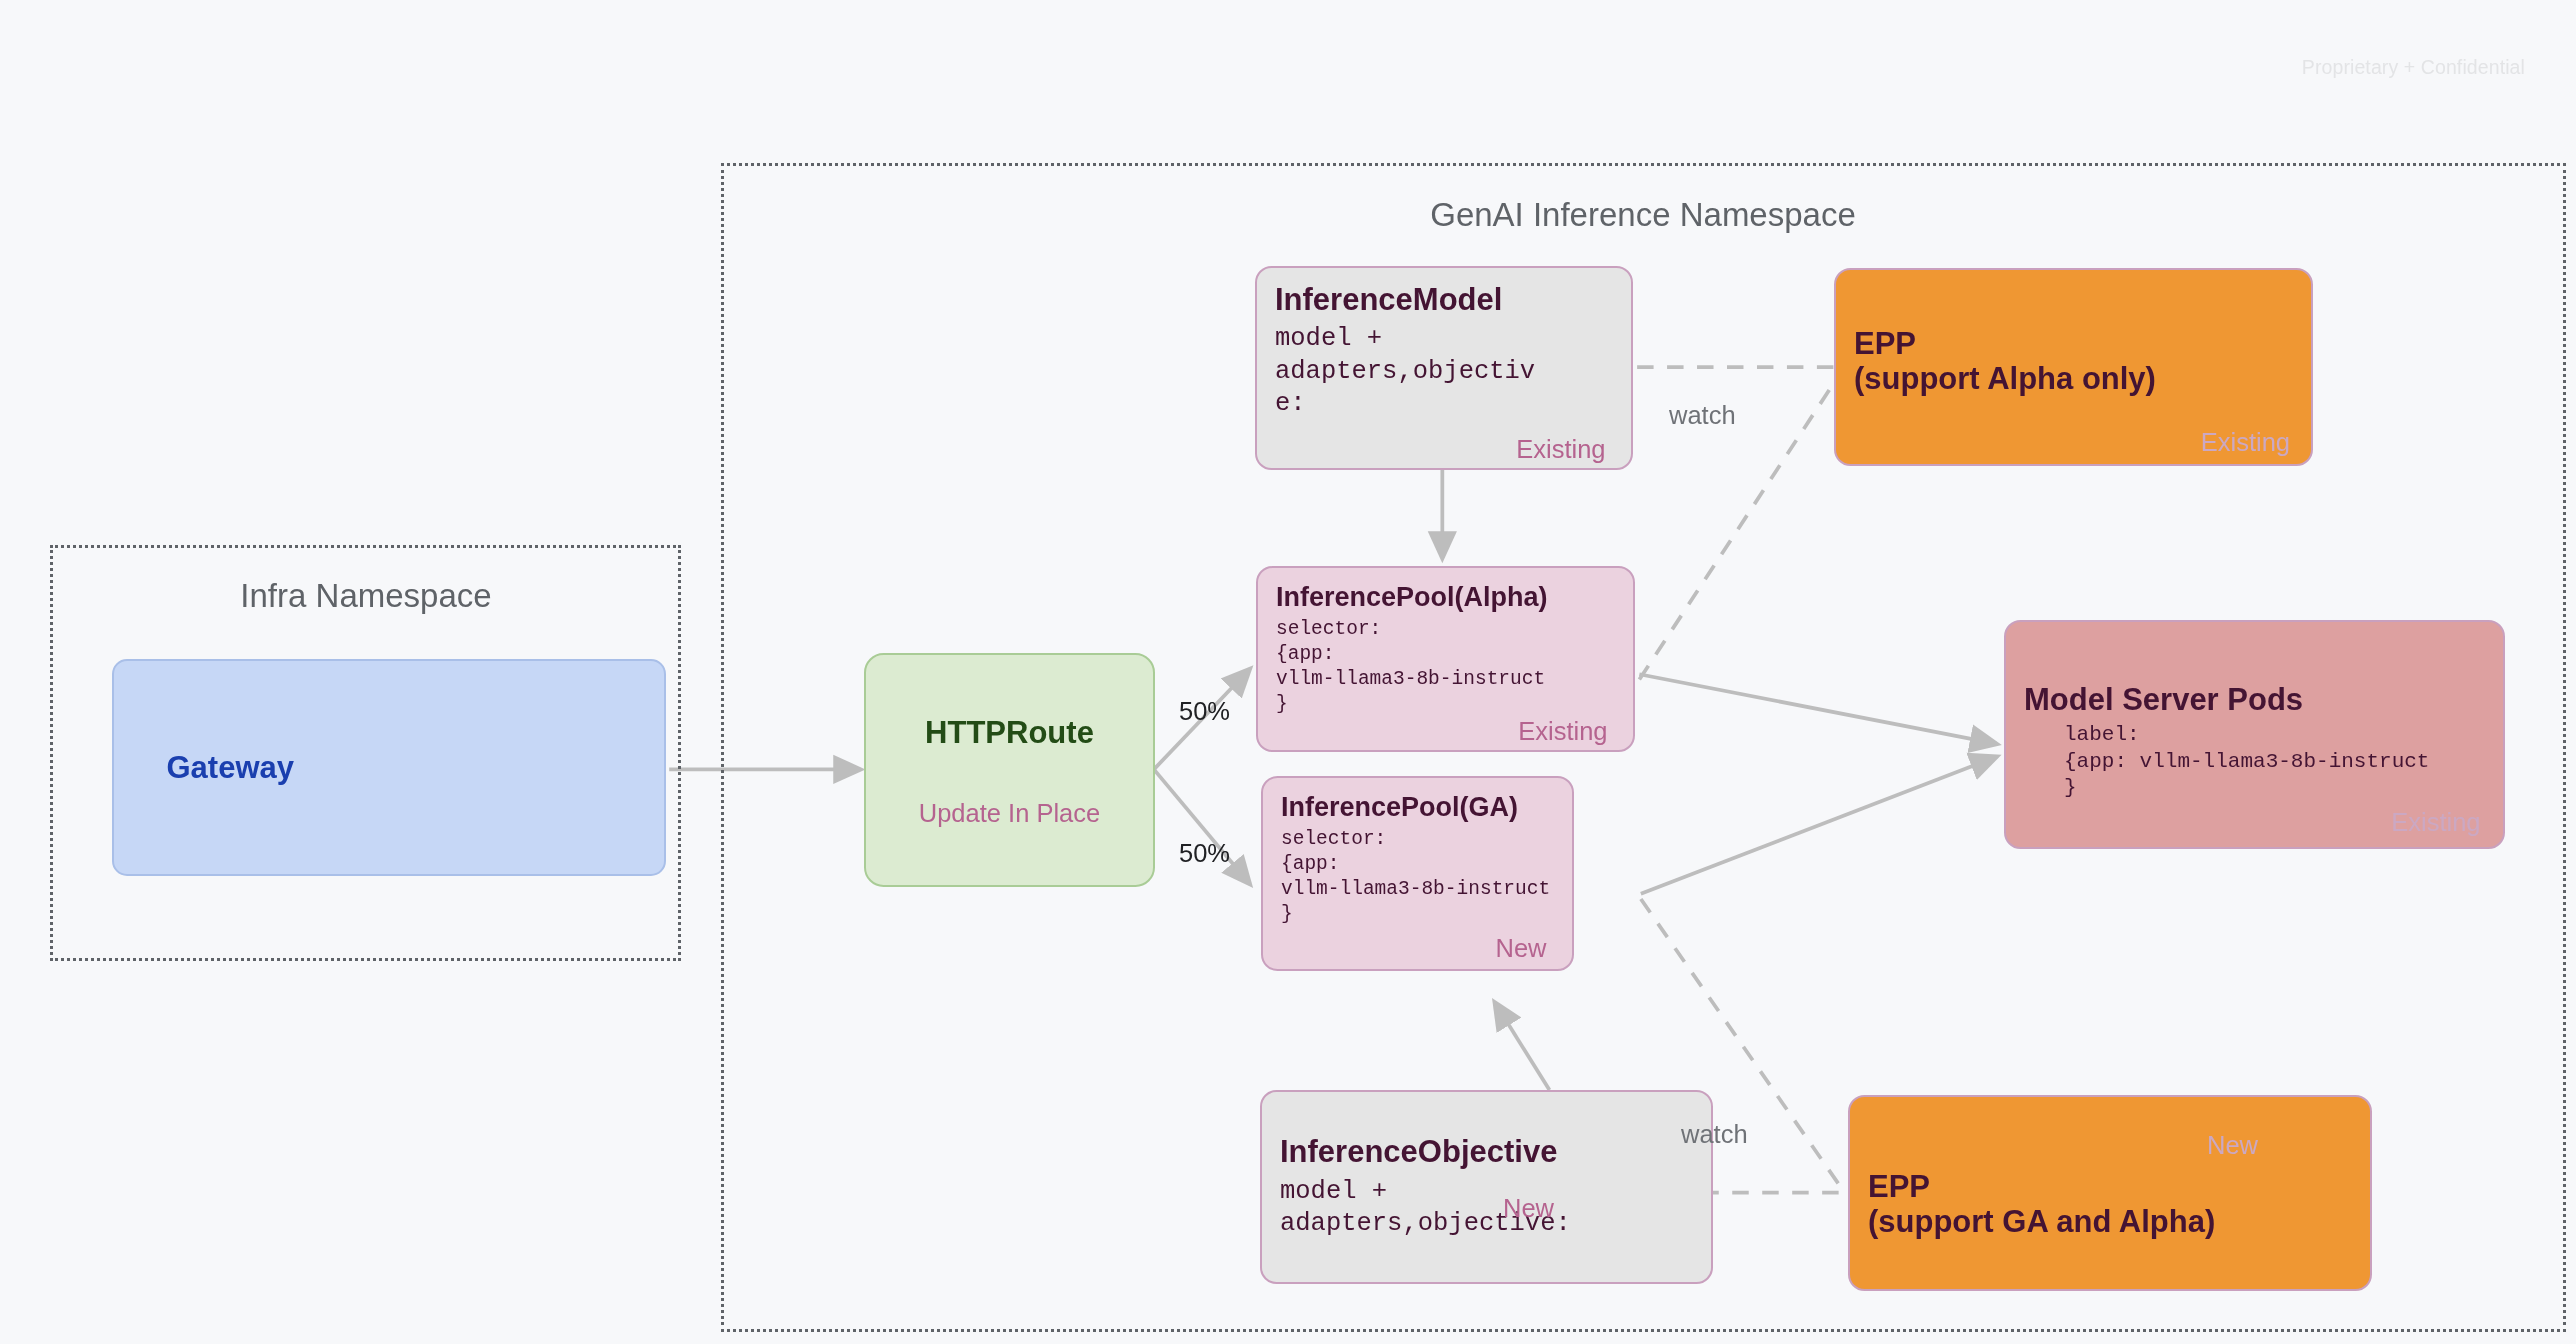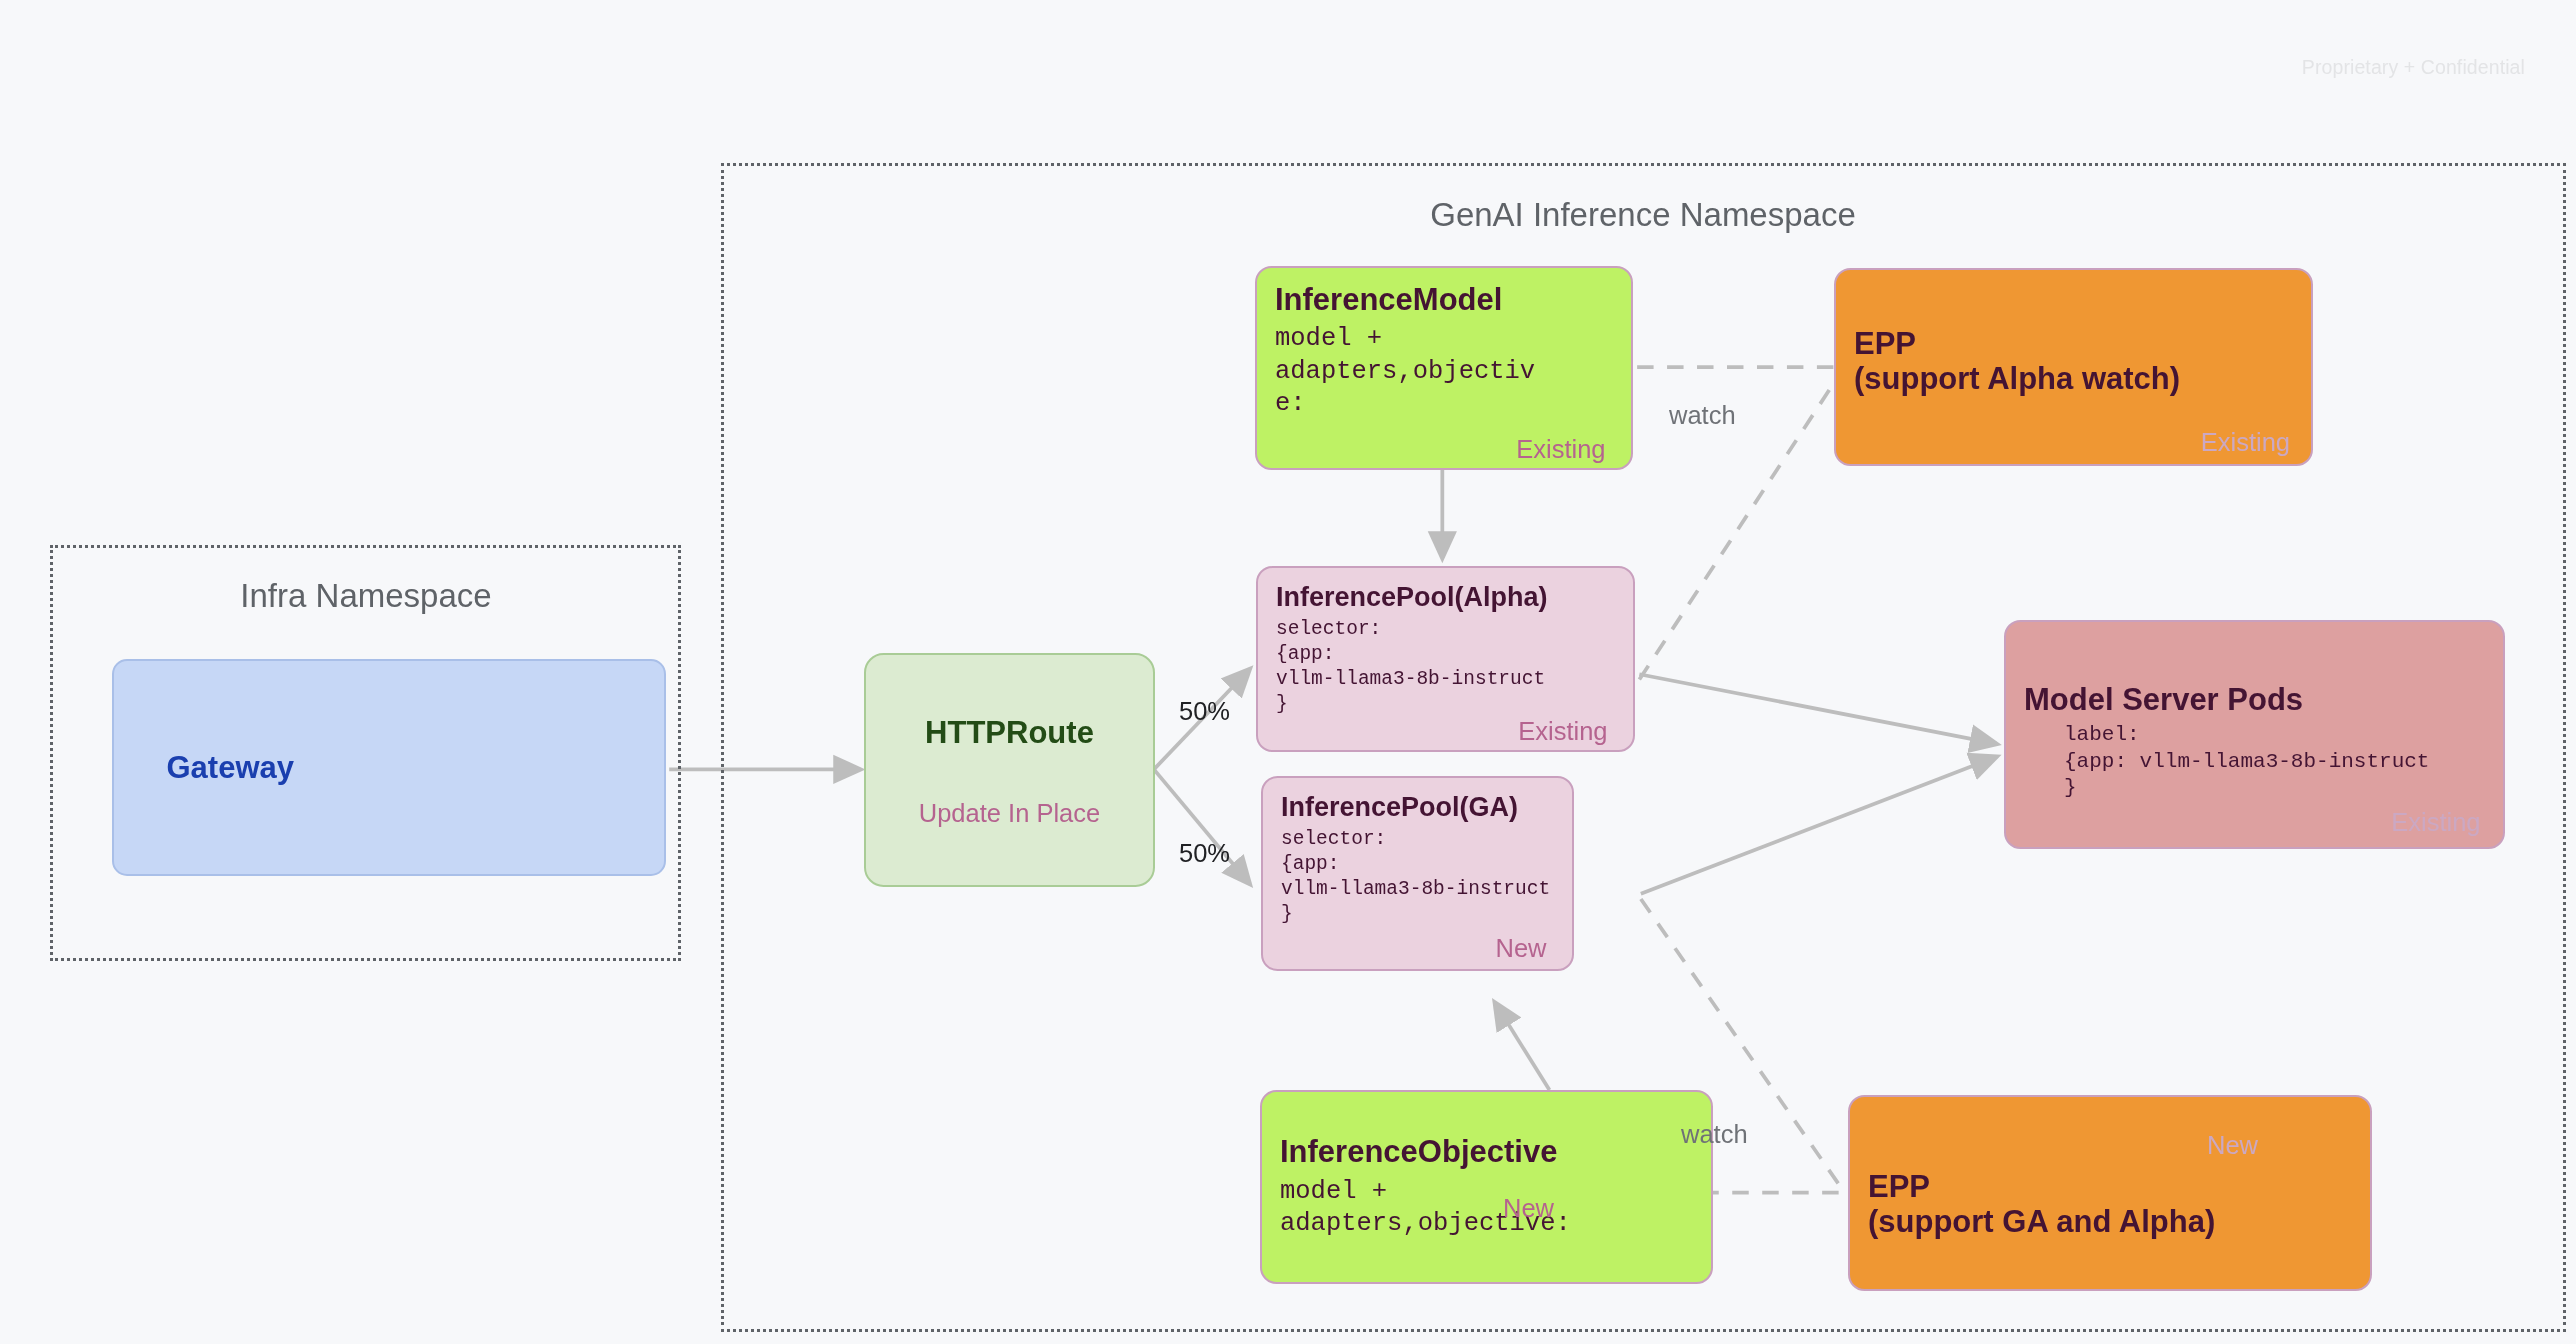--- a/index.html
+++ b/index.html
@@ -75,21 +75,21 @@
   }
   .n-gateway .title { color: #1A3FAF; font-size: 31px; }
 
   .n-httproute {
     background: #DCEBD1;
     border: 2.2px solid #A9CC96;
     border-radius: 19.5px;
   }
   .n-httproute .title { color: #234C16; font-size: 31px; }
 
-  .n-yellow { background: #bef264; }
+  .n-yellow { background: #e5e5e5; }
   .n-pink   { background: #EBD2DF; }
   .n-orange { background: #EF9733; }
   .n-rose   { background: #DDA0A0; }
 
   .n-orange .title { color: #441433; }
   .n-rose .title { color: #441433; }
 
   
   .edge-label {
     position: absolute;
@@ -165,21 +165,21 @@
   <div class="node n-yellow" style="left:1255px; top:266px; width:378px; height:204px;">
     <div class="title" style="font-size:31px;">InferenceModel</div>
     <div class="mono" style="font-size:25.5px; margin-top:6px;">model +
 adapters,objectiv
 e:</div>
     <div class="tag" style="right:25.5px; bottom:4.5px;">Existing</div>
   </div>
 
   <div class="node n-orange" style="left:1834px; top:268px; width:479px; height:198px;">
     <div class="title" style="font-size:31px; margin-top:42px;">EPP</div>
-    <div class="title" style="font-size:31px;">(support Alpha watch)</div>
+    <div class="title" style="font-size:31px;">(support Alpha only)</div>
     <div class="tag grey" style="right:21px; bottom:7.5px;">Existing</div>
   </div>
 
   <div class="node n-pink" style="left:1256px; top:566px; width:379px; height:186px;">
     <div class="title" style="font-size:27px;">InferencePool(Alpha)</div>
     <div class="mono" style="font-size:19.5px; margin-top:4.5px;">selector:
 {app:
 vllm-llama3-8b-instruct
 }</div>
     <div class="tag" style="right:25.5px; bottom:4.5px;">Existing</div>

